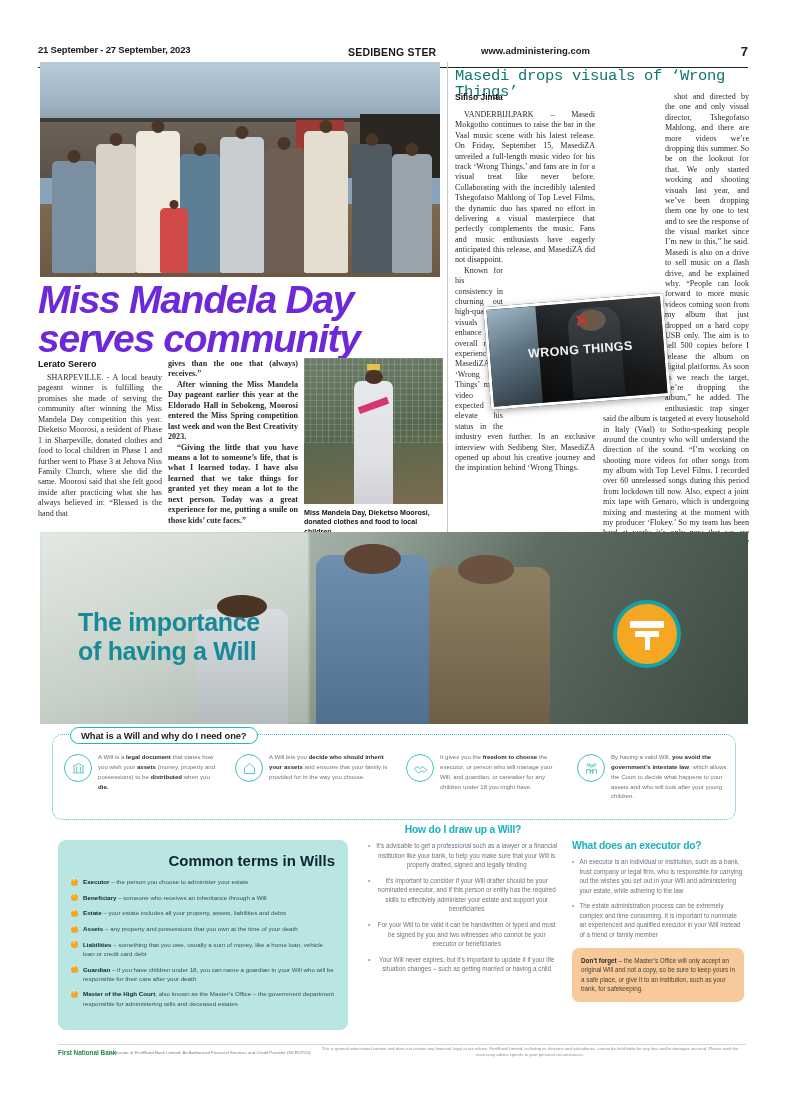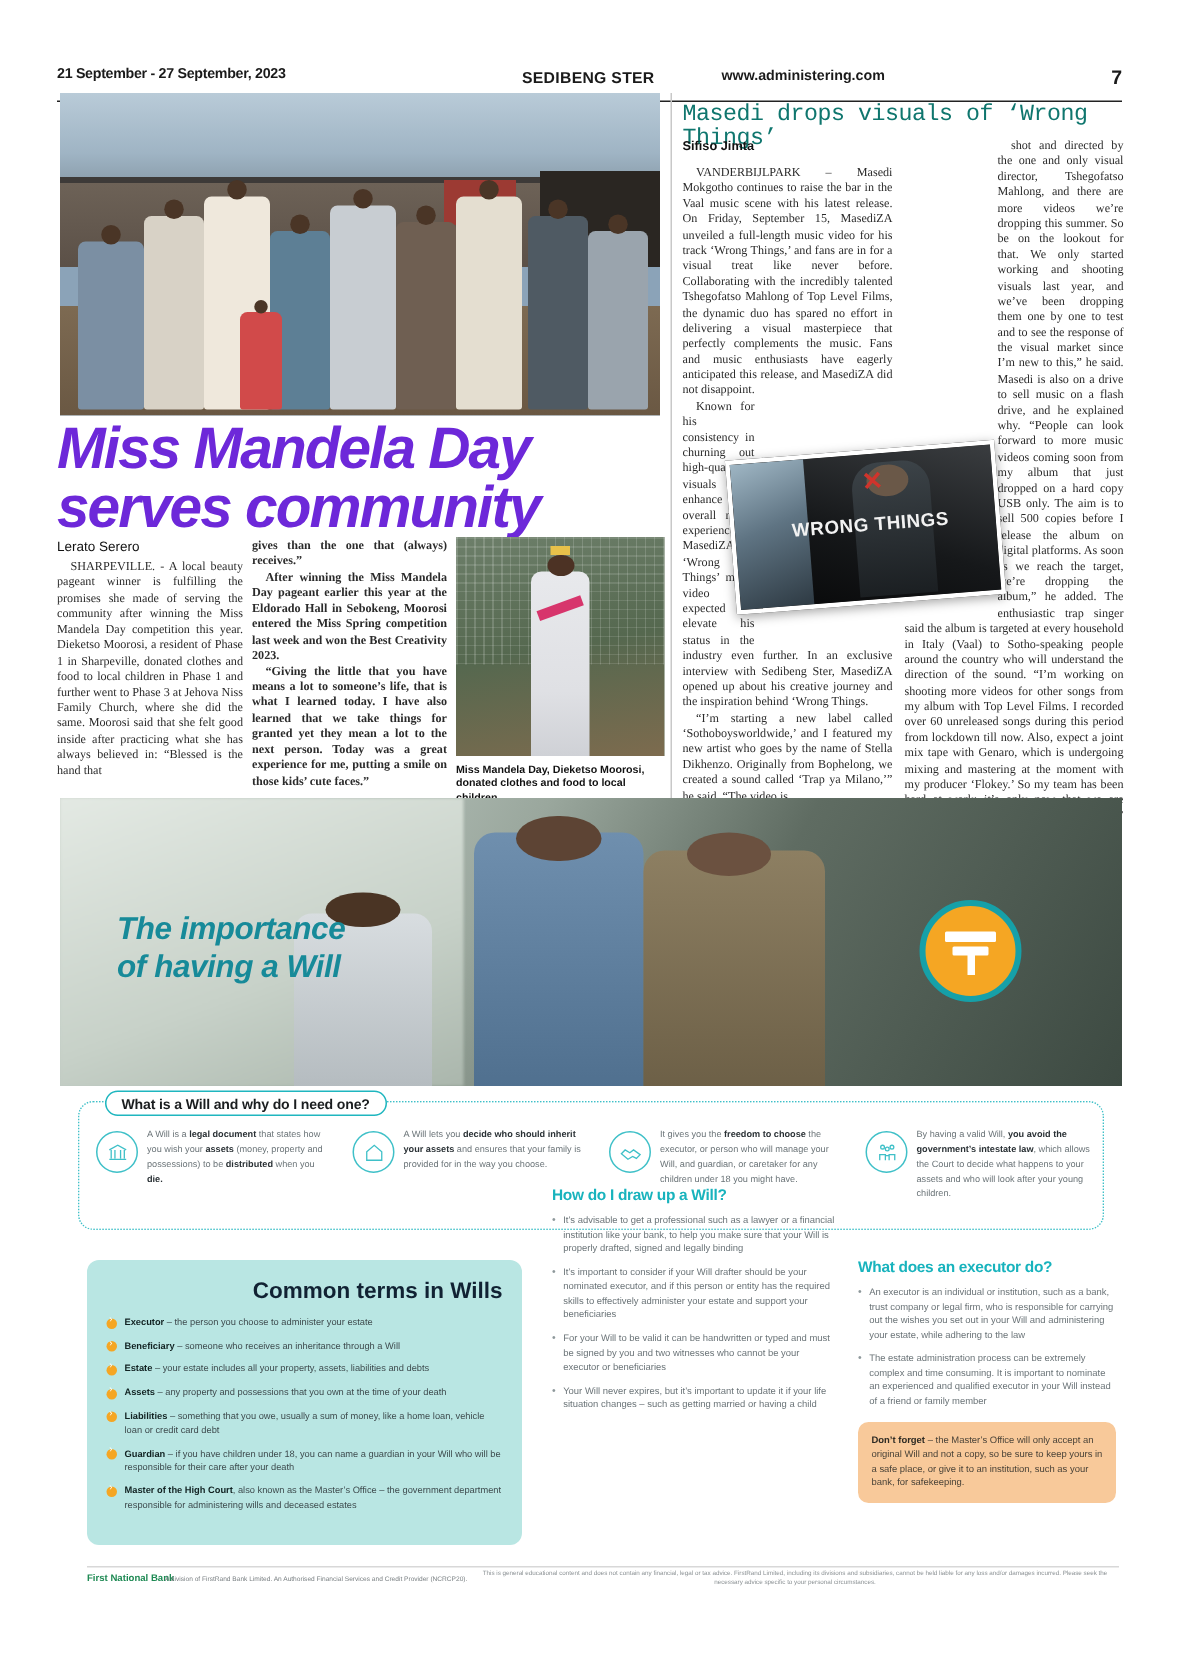--- a/index.html
+++ b/index.html
@@ -46,21 +46,21 @@
 
   
   .headline {
     position: absolute; left: 38px; top: 281px; width: 405px;
     font-size: 39px; line-height: 0.99; font-weight: 700; color: #6d28d9;
     letter-spacing: -1.3px;
     font-style: italic;
   }
 
   
-  .byline-l { position: absolute; left: 38px; top: 359px; font-size: 9px; font-weight: 400; color:#111; }
+  .byline-l { position: absolute; left: 38px; top: 359px; font-size: 9px; font-weight: 700; color:#111; }
   .col-serif { font-family: "Liberation Serif", serif; font-size: 8.1px; line-height: 1.29;
                color: #2b2b2b; text-align: justify; }
   .col-l1 { position: absolute; left: 38px; top: 373px; width: 124px; }
   .col-l2 { position: absolute; left: 168px; top: 359px; width: 130px; font-weight: bold; }
   .col-serif p { text-indent: 9px; margin: 0; }
   .col-serif p.noind { text-indent: 0; }
 
   
   .mid-photo { position:absolute; left:304px; top:358px; width:139px; height:146px;
                overflow:hidden; background:#7f8d78; }
@@ -117,21 +117,21 @@
   .ab-man1 { position:absolute; left:39%; top:12%; width:16%; height:88%;
              background: linear-gradient(180deg,#6f8fae 0%,#50708f 100%); border-radius:14px 14px 0 0; }
   .ab-man1h { position:absolute; left:43%; top:6%; width:8%; height:16%; background:#5d4434; border-radius:50%; }
   .ab-man2 { position:absolute; left:55%; top:18%; width:17%; height:82%;
              background: linear-gradient(180deg,#8d7f62 0%,#6d6047 100%); border-radius:14px 14px 0 0; }
   .ab-man2h { position:absolute; left:59%; top:12%; width:8%; height:15%; background:#6b5140; border-radius:50%; }
   .ab-kid { position:absolute; left:22%; top:40%; width:13%; height:60%;
             background: linear-gradient(180deg,#d8dde0 0%,#b5bcc0 100%); border-radius:12px 12px 0 0; }
   .ab-kidh { position:absolute; left:25%; top:33%; width:7%; height:12%; background:#4a3424; border-radius:50%; }
   .ad-head { position:absolute; left:78px; top:608px; width:250px;
-             font-size: 21px; line-height:1.17; font-weight:700; color:#178a99; letter-spacing:-0.3px;font-style:italic; }
+             font-size: 25px; line-height:1.17; font-weight:700; color:#178a99; letter-spacing:-0.3px; }
   .fnb-logo { position:absolute; left:613px; top:600px; width:68px; height:68px;
               border-radius:50%; background:#f5a623; border:4px solid #16a0a8;
               display:flex; align-items:center; justify-content:center; }
   .fnb-tree { width:34px; height:34px; position:relative; }
   .fnb-tree:before { content:""; position:absolute; left:0; top:4px; width:34px; height:7px;
                      background:#fff; border-radius:1px; }
   .fnb-tree:after { content:""; position:absolute; left:5px; top:14px; width:24px; height:6px;
                     background:#fff; border-radius:1px; }
   .fnb-stem { position:absolute; left:15px; top:19px; width:5px; height:14px; background:#fff; }
 
@@ -155,21 +155,21 @@
   .terms-box { position:absolute; left:58px; top:840px; width:290px; height:190px;
                background:#b9e6e3; border-radius:8px; padding:12px 13px 8px 13px; }
   .terms-h { font-size: 15px; font-weight:700; color:#123; margin-bottom:8px;text-align:right; }
   .term { display:flex; gap:5px; margin-bottom:6.5px; }
   .term-dot { width:7px; height:7px; min-width:7px; border-radius:50%; background:#f5a623; margin-top:1.5px;
               position:relative; }
   .term-dot:after { content:"›"; position:absolute; left:1.8px; top:-2.6px; font-size:6.5px; color:#fff; }
   .term-t { font-size: 6.2px; line-height:1.48; color:#3e4b4e; }
   .term-t b { color:#122; font-weight:700; }
 
-  .colA { position:absolute; left:368px; top:792px; width:190px; }
+  .colA { position:absolute; left:368px; top:824px; width:190px;text-align:center; }
   .colB { position:absolute; left:572px; top:840px; width:172px; }
   .sub-h { font-size: 10.3px; font-weight:700; color:#18b3bd; margin-bottom:6px; letter-spacing:-0.2px; }
   .bullet { display:flex; gap:5px; margin-bottom:6px; }
   .bullet-d { font-size: 7px; color:#8e989b; line-height:1.1; margin-top:1px; }
   .bullet-t { font-size: 6.3px; line-height:1.52; color:#6b7478; }
   .dont { margin-top:8px; background:#f8c99a; border-radius:7px; padding:8px 9px; width:172px; }
   .dont-t { font-size: 6.3px; line-height:1.52; color:#4a4338; }
   .dont-t b { color:#2d2a23; font-weight:700; }
 
   
@@ -253,21 +253,20 @@
   <div class="caption">Miss Mandela Day, Dieketso Moorosi, donated clothes and food to local children.</div>
 
   <div class="rule-v"></div>
   <div class="head2">Masedi drops visuals of ‘Wrong Things’</div>
   <div class="byline-r">Sifiso Jimta</div>
 
   <div class="col-r1">
     <p>VANDERBIJLPARK – Masedi Mokgotho continues to raise the bar in the Vaal music scene with his latest release. On Friday, September 15, MasediZA unveiled a full-length music video for his track ‘Wrong Things,’ and fans are in for a visual treat like never before. Collaborating with the incredibly talented Tshegofatso Mahlong of Top Level Films, the dynamic duo has spared no effort in delivering a visual masterpiece that perfectly complements the music. Fans and music enthusiasts have eagerly anticipated this release, and MasediZA did not disappoint.</p>
     <div class="spacer-r1" style="float:right;width:92px;height:108px;margin-top:58px;"></div>
     <p>Known for his consistency in churning out high-quality visuals that enhance the overall music experience, MasediZA’s ‘Wrong Things’ music video is expected to elevate his status in the industry even further. In an exclusive interview with Sedibeng Ster, MasediZA opened up about his creative journey and the inspiration behind ‘Wrong Things.</p>
-    <p>“I’m starting a new label called ‘Sothoboysworldwide,’ and I featured my new artist who goes by the name of Stella Dikhenzo. Originally from Bophelong, we created a sound called ‘Trap ya Milano,’” he said. “The video is</p>
   </div>
 
   <div class="col-r2">
     <div class="spacer-r2" style="float:left;width:62px;height:118px;margin-top:198px;"></div>
     <p class="noind">shot and directed by the one and only visual director, Tshegofatso Mahlong, and there are more videos we’re dropping this summer. So be on the lookout for that. We only started working and shooting visuals last year, and we’ve been dropping them one by one to test and to see the response of the visual market since I’m new to this,” he said. Masedi is also on a drive to sell music on a flash drive, and he explained why. “People can look forward to more music videos coming soon from my album that just dropped on a hard copy USB only. The aim is to sell 500 copies before I release the album on digital platforms. As soon as we reach the target, we’re dropping the album,” he added. The enthusiastic trap singer said the album is targeted at every household in Italy (Vaal) to Sotho-speaking people around the country who will understand the direction of the sound. “I’m working on shooting more videos for other songs from my album with Top Level Films. I recorded over 60 unreleased songs during this period from lockdown till now. Also, expect a joint mix tape with Genaro, which is undergoing mixing and mastering at the moment with my producer ‘Flokey.’ So my team has been hard at work; it’s only now that we are releasing the material that we worked on,” he said.</p>
   </div>
 
   <div class="album">
     <div class="al-left"></div>
       <div class="al-right"></div>

